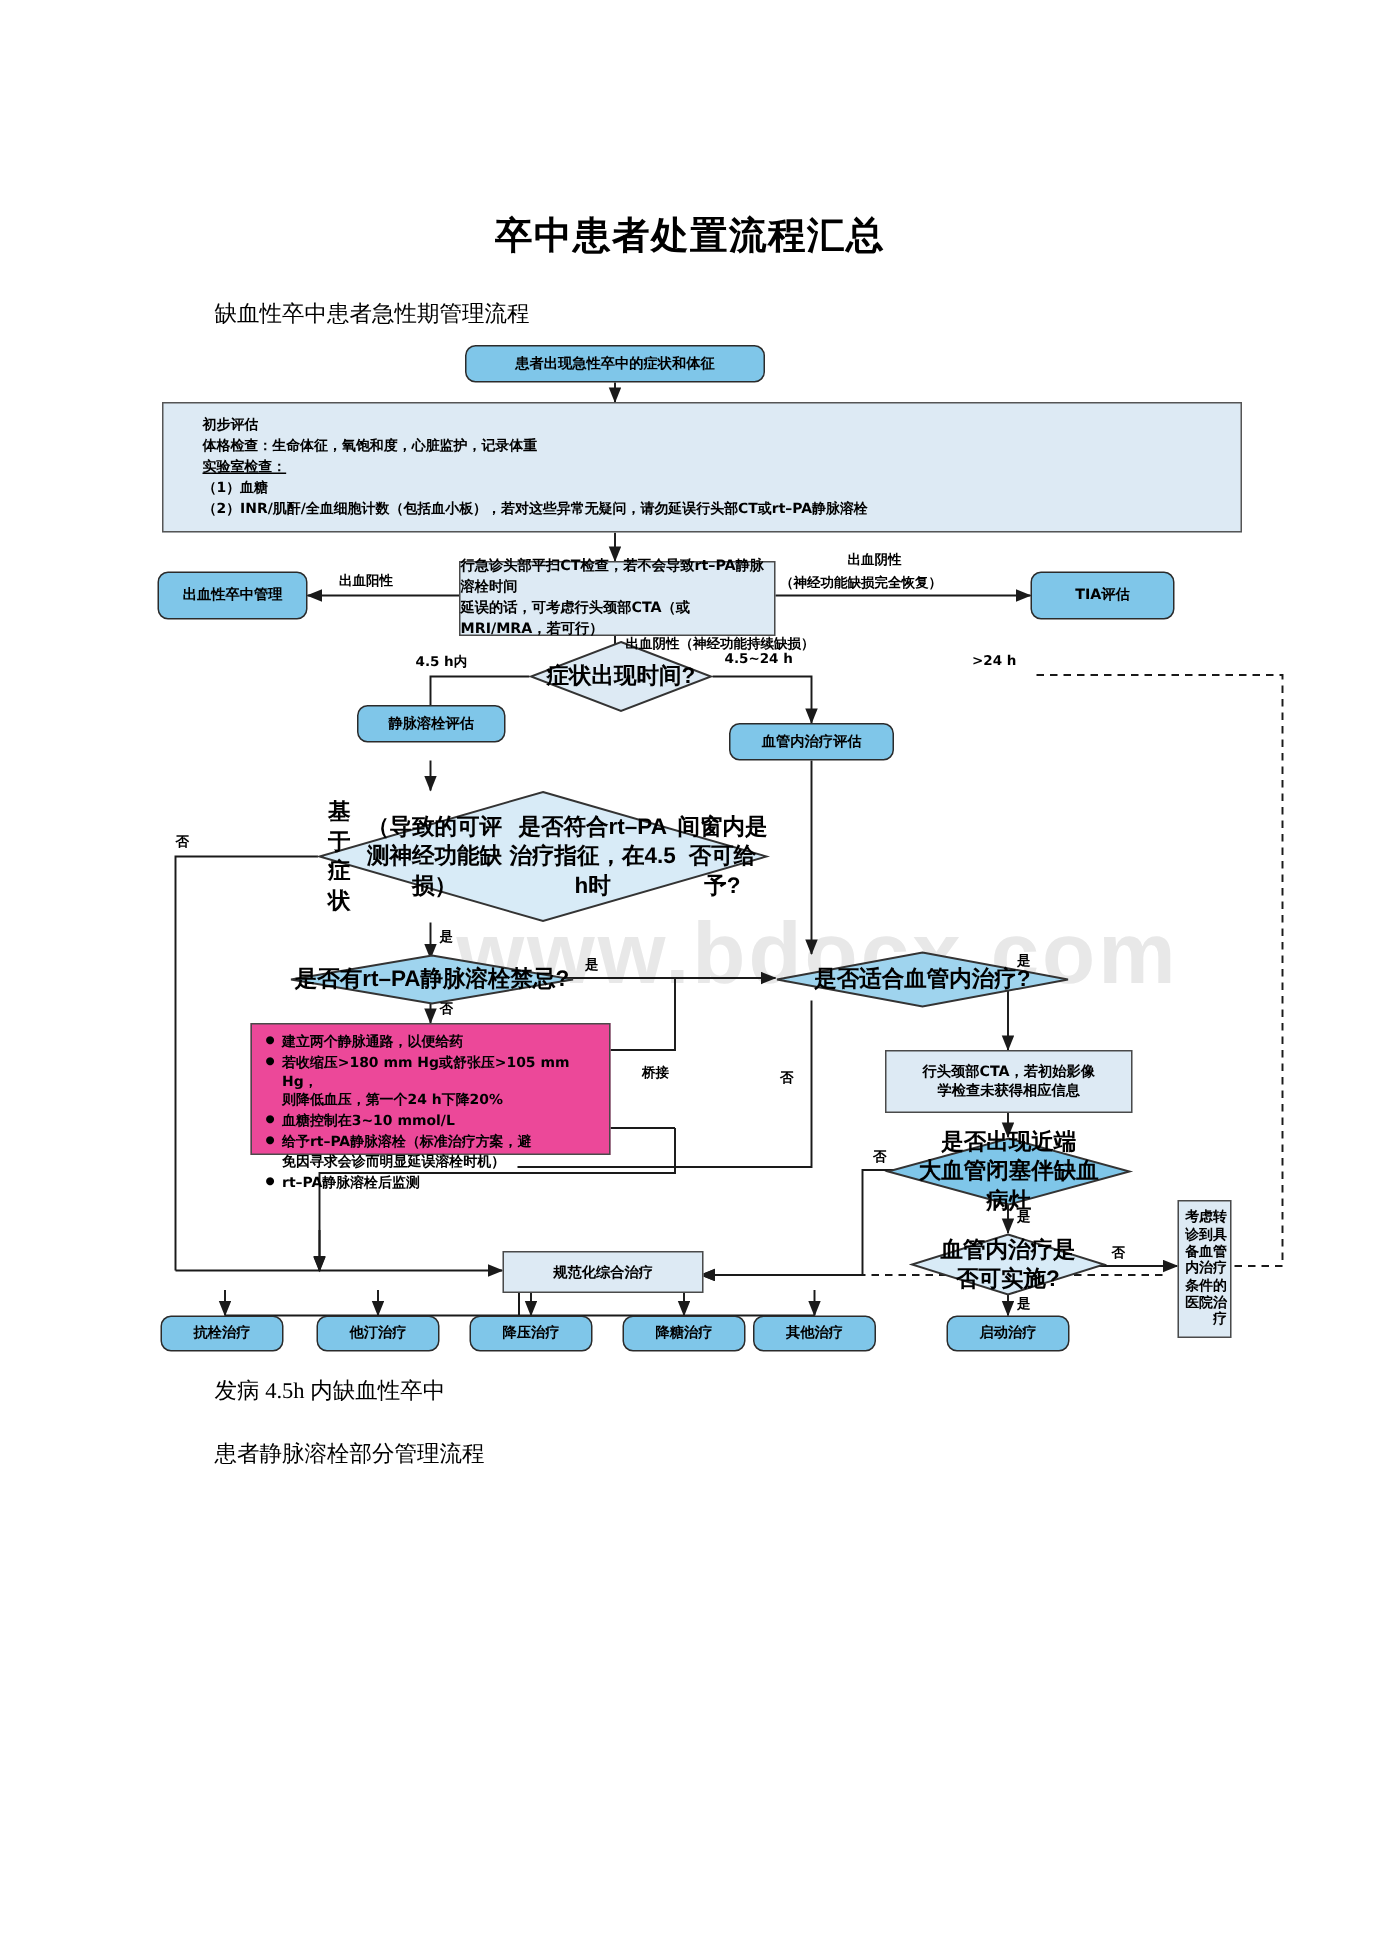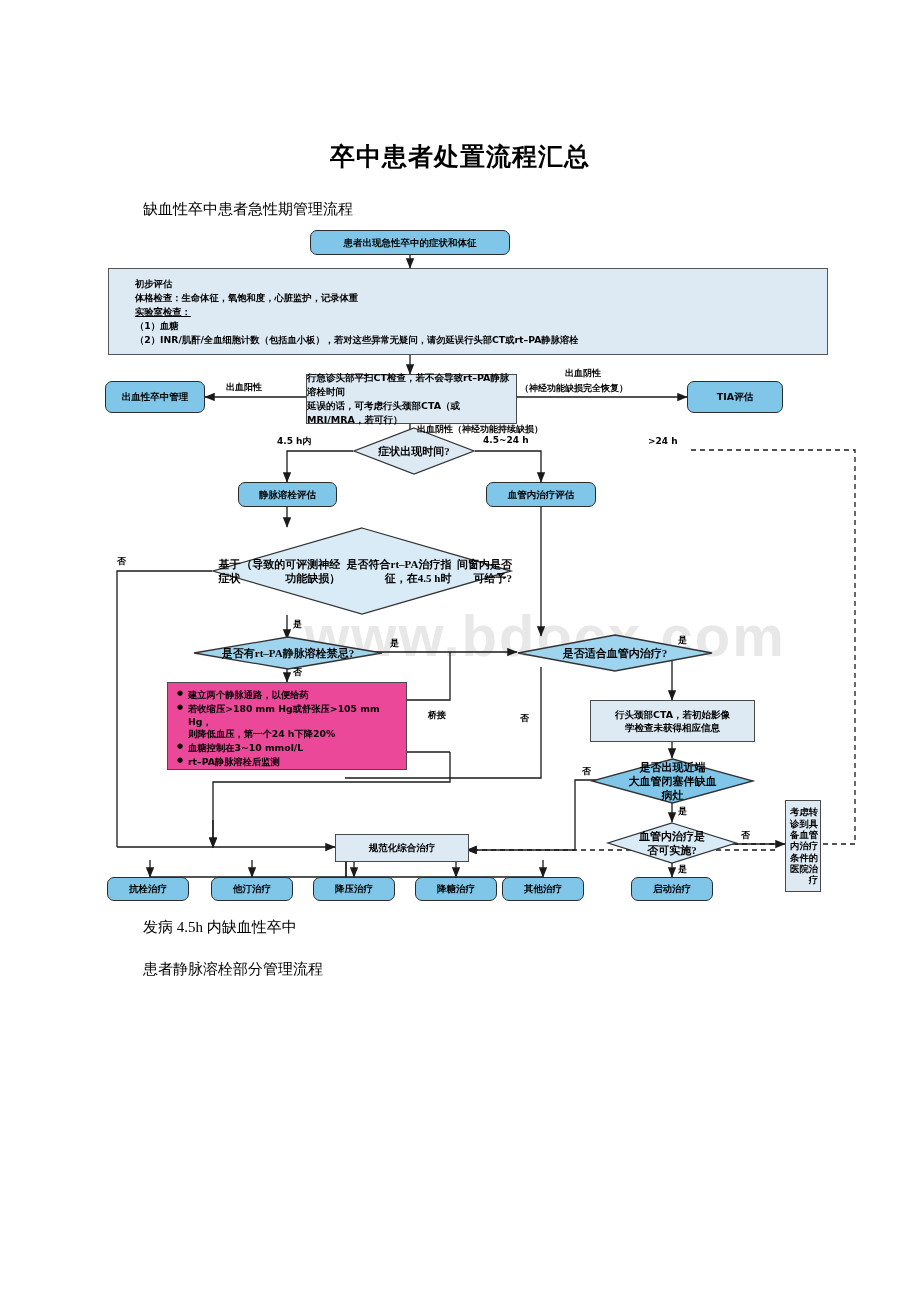--- a/index.html
+++ b/index.html
@@ -19,22 +19,22 @@
 
   
   .node{position:absolute;box-sizing:border-box;display:flex;align-items:center;
         justify-content:center;text-align:center;font-family:"DejaVu Sans",sans-serif;
         font-weight:bold;color:#000;line-height:1.25;}
   .rounded{background:#7FC6E9;border:1.2px solid #2b2b2b;border-radius:7px;font-size:9.5px;}
   .rect{background:#DDEAF4;border:1.2px solid #4a4a4a;font-size:9.5px;}
   .diamond-wrap{position:absolute;}
   .diamond-wrap svg{position:absolute;left:0;top:0;overflow:visible;}
   .diamond-txt{position:absolute;left:0;top:0;width:100%;height:100%;
-       display:flex;align-items:center;justify-content:center;text-align:right;
-       font-family:Liberation Serif, serif;font-weight:bold;font-size:11px;
+       display:flex;align-items:center;justify-content:center;text-align:center;
+       font-family:Liberation Sans, sans-serif;font-weight:bold;font-size:15px;
        line-height:1.3;pointer-events:none;}
 
   .edge-label{position:absolute;font-family:"DejaVu Sans",sans-serif;
               font-weight:bold;font-size:9px;white-space:nowrap;}
 
   .bul{position:absolute;box-sizing:border-box;background:#ec4899;
        border:1.2px solid #4a4a4a;font-family:"DejaVu Sans",sans-serif;
        font-weight:bold;font-size:9.3px;line-height:1.38;padding:6px 8px 5px 8px;}
   .bul ul{margin:0;padding-left:12px;list-style:none;}
   .bul li{position:relative;margin:0 0 1px 0;}
@@ -184,21 +184,21 @@
 
     <div class="diamond-wrap" style="left:258px;top:205px;width:122px;height:48px;">
       <svg width="122" height="48" viewBox="0 0 122 48">
         <polygon points="61,1 121,24 61,47 1,24" fill="#DDEAF4" stroke="#333" stroke-width="1.3"></polygon>
       </svg>
       <div class="diamond-txt">
           <span>症状出现时间?</span>
         </div>
     </div>
 
-    <div class="node rounded" style="left:143px;top:260px;width:99px;height:25px;">
+    <div class="node rounded" style="left:143px;top:248px;width:99px;height:25px;">
       <span>静脉溶栓评估</span>
     </div>
 
     <div class="node rounded" style="left:391px;top:260px;width:110px;height:25px;">
       <span>血管内治疗评估</span>
     </div>
 
     <div class="diamond-wrap" style="left:117px;top:305px;width:300px;height:88px;">
       <svg width="300" height="88" viewBox="0 0 300 88">
         <polygon points="150,1 299,44 150,87 1,44" fill="#D8EBF7" stroke="#333" stroke-width="1.3"></polygon>
@@ -230,20 +230,24 @@
     </div>
 
     <div class="bul" style="left:72px;top:460px;width:240px;height:88px;">
       <ul>
         <li>建立两个静脉通路，以便给药</li>
         <li>
           <span>若收缩压&gt;180 mm Hg或舒张压&gt;105 mm Hg，</span><br>
           <span>则降低血压，第一个24 h下降20%</span>
         </li>
         <li>血糖控制在3~10 mmol/L</li>
+        <li>
+          <span>给予rt–PA静脉溶栓（标准治疗方案，避</span><br>
+          <span>免因寻求会诊而明显延误溶栓时机）</span>
+        </li>
         <li>rt–PA静脉溶栓后监测</li>
       </ul>
     </div>
 
     <div class="rect" style="left:495px;top:478px;width:163px;height:40px;position:absolute;display:flex;flex-direction:column;align-items:center;justify-content:center;font-family:'DejaVu Sans',sans-serif;font-weight:bold;line-height:1.4;">
       <span>行头颈部CTA，若初始影像</span>
       <span>学检查未获得相应信息</span>
     </div>
 
     <div class="diamond-wrap" style="left:496px;top:536px;width:163px;height:46px;">

